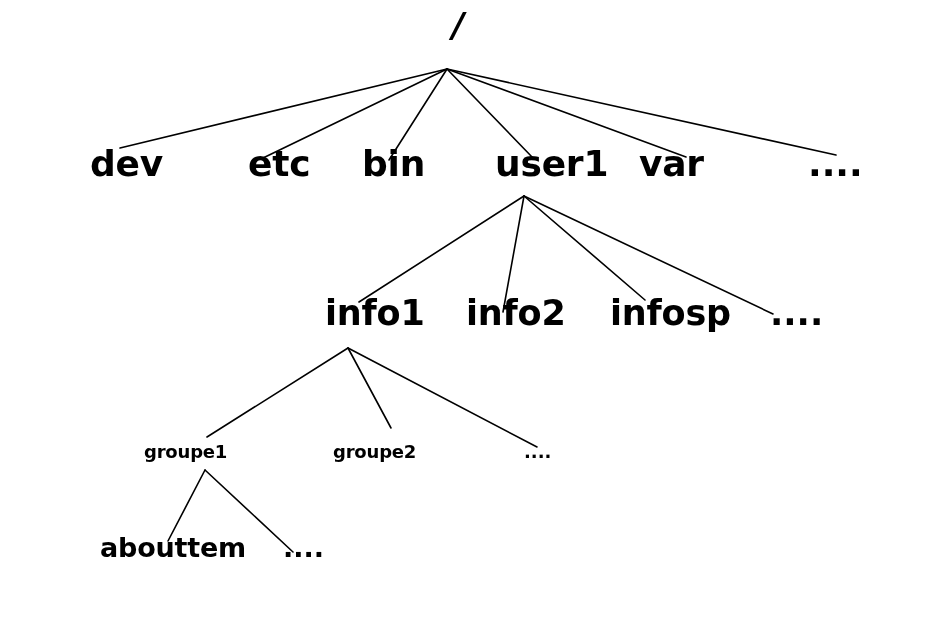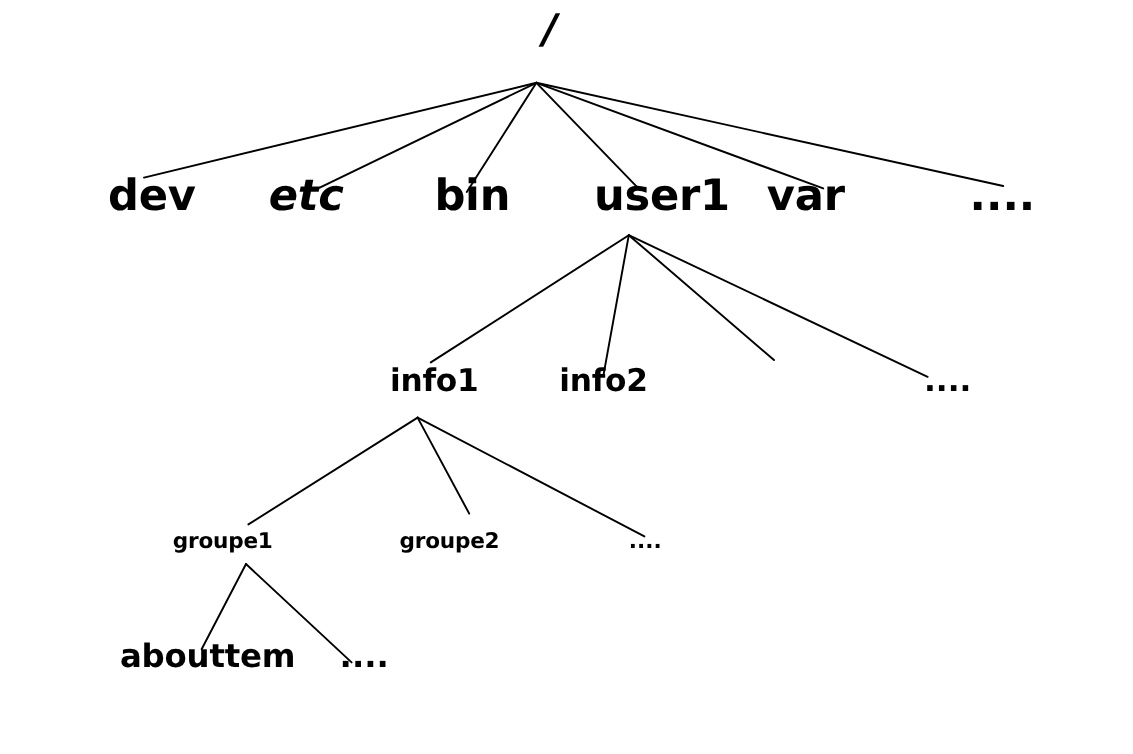--- a/index.html
+++ b/index.html
@@ -33,21 +33,21 @@
     font-weight: bold;
     color: #000000;
     line-height: 1;
     letter-spacing: -0.2px;
   }
   .node-label.root-label {
     font-size: 34px;
     font-style: italic;
   }
   .node-label.lvl1 { font-size: 36px; }
-  .node-label.lvl2 { font-size: 26px; }
+  .node-label.lvl2 { font-size: 35px; }
   .node-label.lvl3 { font-size: 18px; }
   .node-label.lvl4 { font-size: 27px; }
   .ellipsis-label {
     letter-spacing: 0px;
   }
 </style>
 </head>
 <body>
 
 <div id="diagram-root">
@@ -66,28 +66,29 @@
       <line x1="348" y1="348" x2="207" y2="437" stroke="#000000" stroke-width="1.6" stroke-linecap="round"></line>
       <line x1="348" y1="348" x2="391" y2="428" stroke="#000000" stroke-width="1.6" stroke-linecap="round"></line>
       <line x1="348" y1="348" x2="537" y2="447" stroke="#000000" stroke-width="1.6" stroke-linecap="round"></line>
       <line x1="205" y1="470" x2="168" y2="541" stroke="#000000" stroke-width="1.6" stroke-linecap="round"></line>
       <line x1="205" y1="470" x2="293" y2="552" stroke="#000000" stroke-width="1.6" stroke-linecap="round"></line>
     </svg>
 
   <div class="node-label root-label" style="left: 452px; top: 42px; transform: translateY(-100%);">/</div>
 
   <div class="node-label lvl1" style="left: 90px; top: 182px; transform: translateY(-100%);">dev</div>
-  <div class="node-label lvl1" style="left: 224px; top: 182px; transform: translateY(-100%); font-style: italic;">etc</div>
+  <div class="node-label lvl1" style="left: 248px; top: 182px; transform: translateY(-100%);">etc</div>
   <div class="node-label lvl1" style="left: 362px; top: 182px; transform: translateY(-100%);">bin</div>
   <div class="node-label lvl1" style="left: 495px; top: 182px; transform: translateY(-100%);">user1</div>
   <div class="node-label lvl1" style="left: 639px; top: 182px; transform: translateY(-100%);">var</div>
   <div class="node-label lvl1 ellipsis-label" style="left: 808px; top: 182px; transform: translateY(-100%);">....</div>
 
   <div class="node-label lvl2" style="left: 325px; top: 331px; transform: translateY(-100%);">info1</div>
   <div class="node-label lvl2" style="left: 466px; top: 331px; transform: translateY(-100%);">info2</div>
+  <div class="node-label lvl2" style="left: 610px; top: 331px; transform: translateY(-100%);">infosp</div>
   <div class="node-label lvl2 ellipsis-label" style="left: 770px; top: 331px; transform: translateY(-100%);">....</div>
 
   <div class="node-label lvl3" style="left: 144px; top: 461px; transform: translateY(-100%);">groupe1</div>
   <div class="node-label lvl3" style="left: 333px; top: 461px; transform: translateY(-100%);">groupe2</div>
   <div class="node-label lvl3 ellipsis-label" style="left: 524px; top: 461px; transform: translateY(-100%);">....</div>
 
   <div class="node-label lvl4" style="left: 100px; top: 561px; transform: translateY(-100%); text-align: right;">abouttem</div>
   <div class="node-label lvl4 ellipsis-label" style="left: 283px; top: 561px; transform: translateY(-100%);">....</div>
 
 </div>

